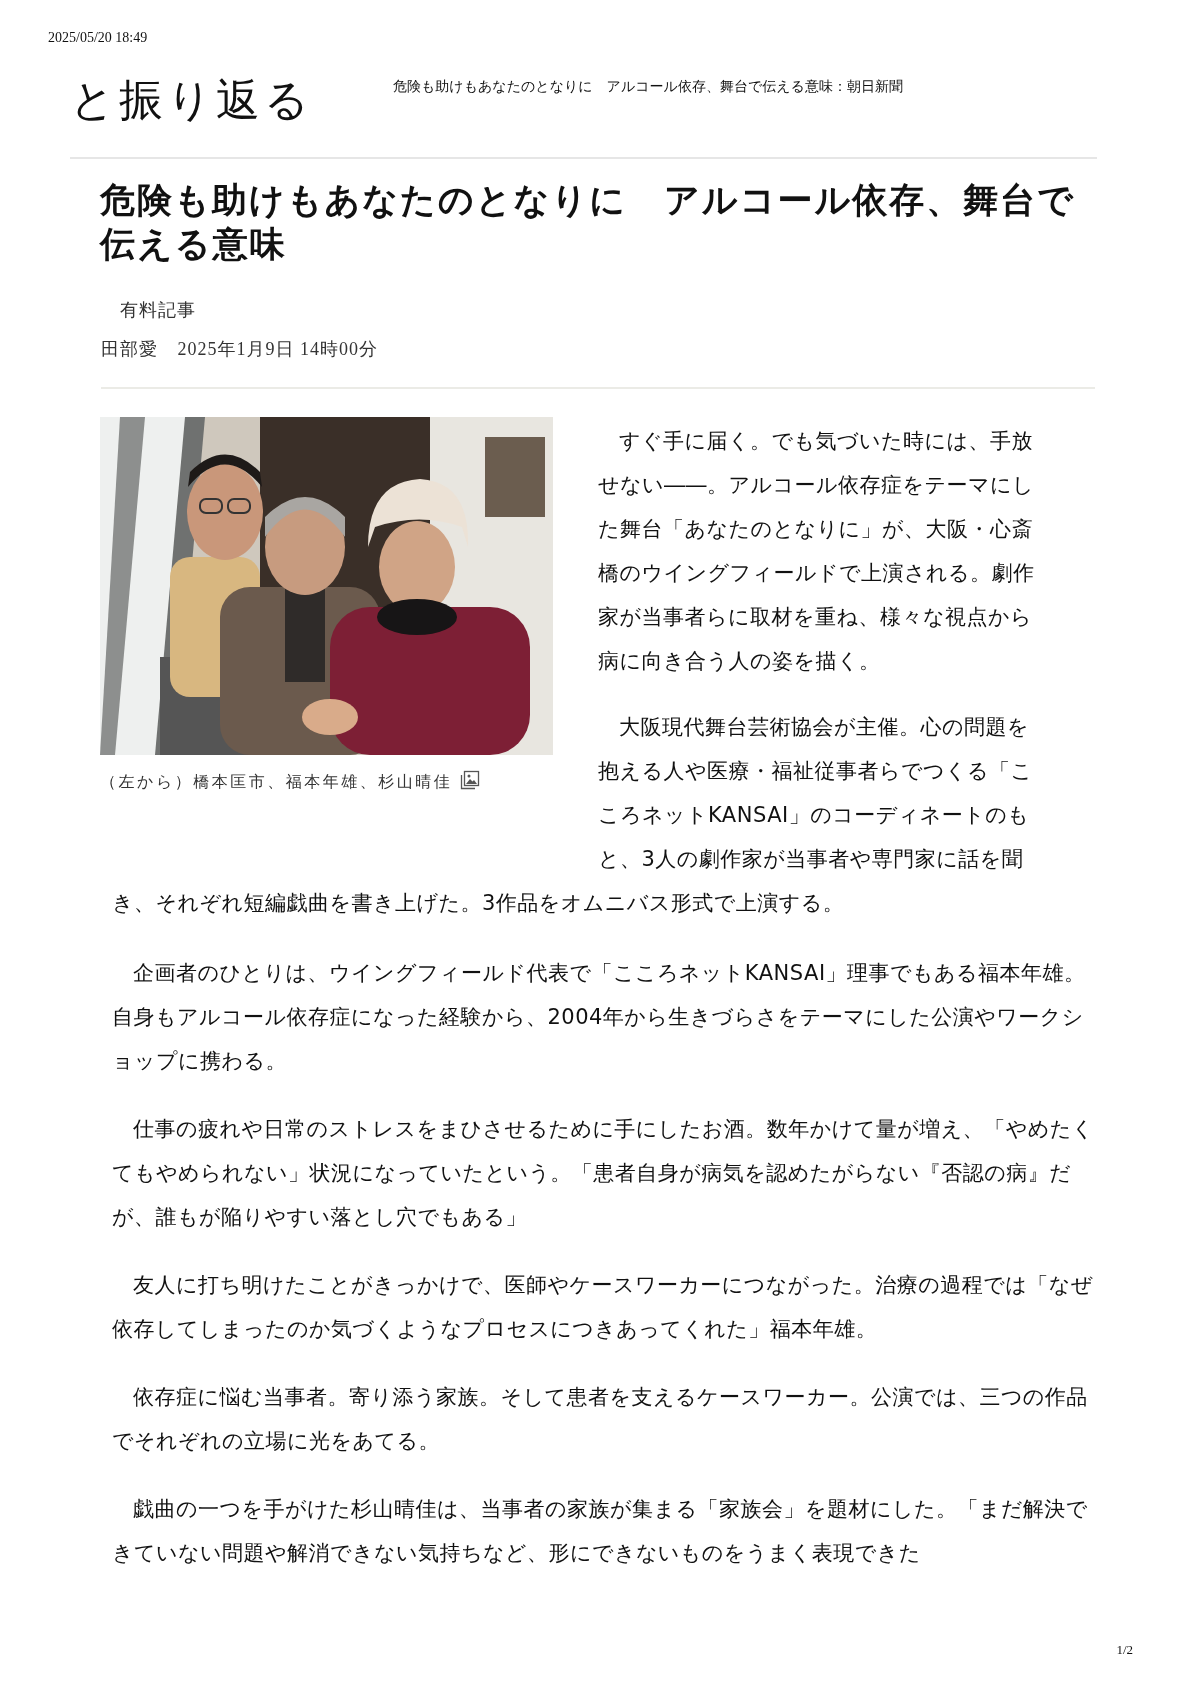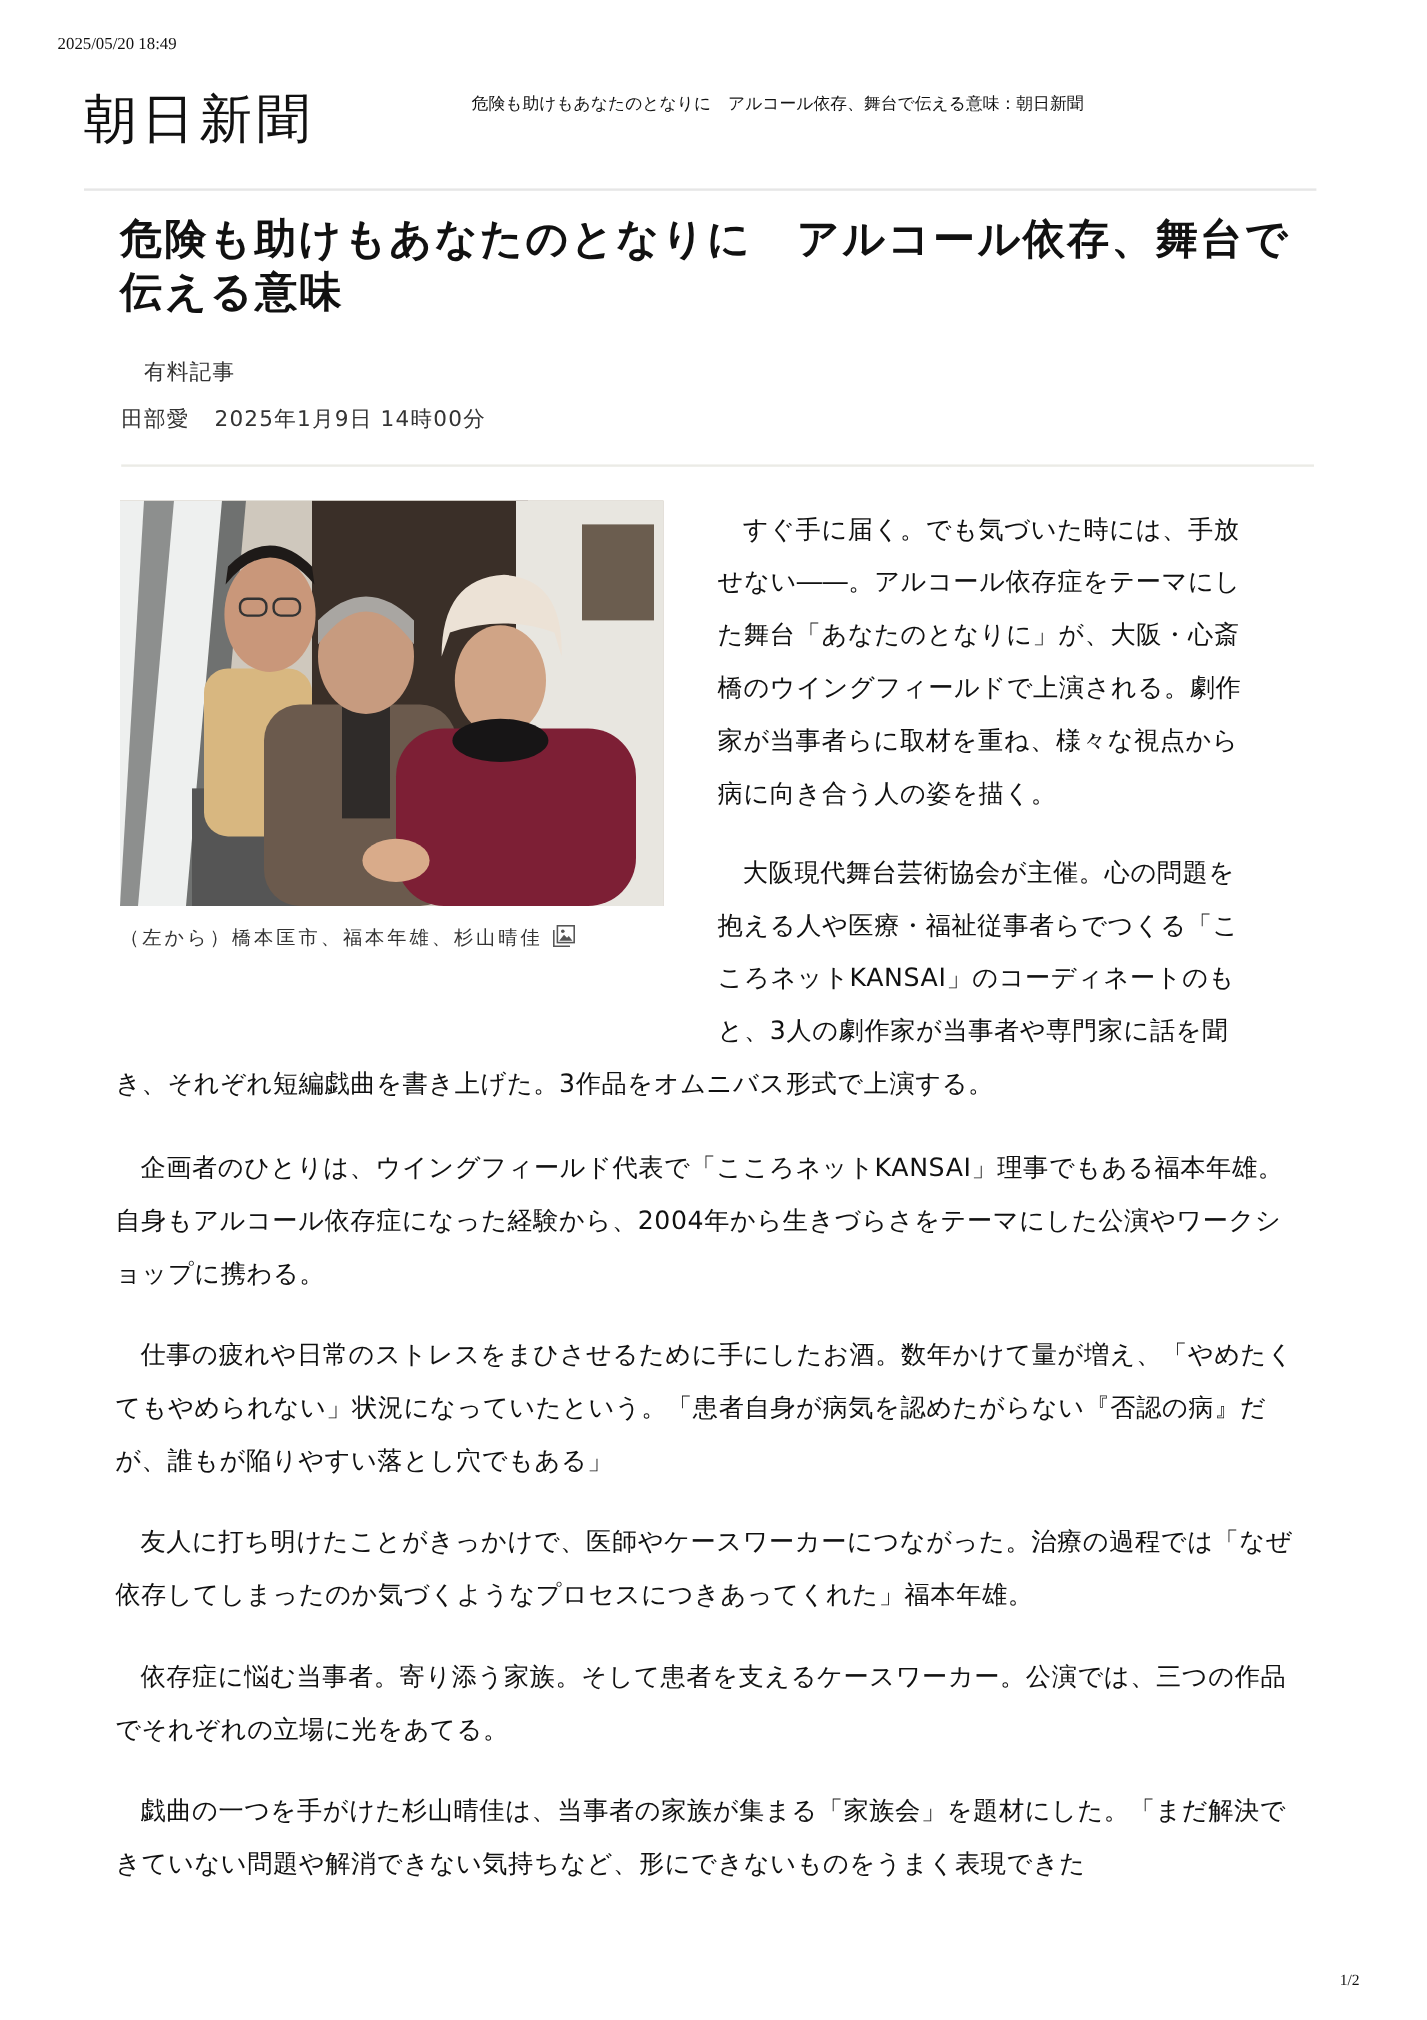--- a/index.html
+++ b/index.html
@@ -29,57 +29,57 @@
 
   .headline {
     position: absolute; top: 178px; left: 100px; width: 990px;
     font-family: "DejaVu Sans", sans-serif; font-weight: bold; font-size: 35px; line-height: 44px;
     letter-spacing: 2px; color: #111; margin: 0;
   }
   .paid-label {
     position: absolute; top: 298px; left: 120px; font-size: 18px; color: #333; letter-spacing: 1px;
   }
   .byline {
-    position: absolute; top: 337px; left: 101px; font-size: 18px; color: #333; letter-spacing: 1px;
+    position: absolute; top: 337px; left: 101px; font-size: 18px; color: #333; letter-spacing: 1px; font-family: Liberation Serif, serif;
   }
   .byline span { margin-right: 14px; }
   .mid-rule { position: absolute; top: 387px; left: 101px; width: 994px; height: 2px; background: #ebebe6; }
 
   .photo {
     position: absolute; top: 417px; left: 100px; width: 453px; height: 338px;
     overflow: hidden; background: #d9d4cc;
   }
   .photo svg { display: block; }
   .caption {
     position: absolute; top: 770px; left: 100px; width: 460px;
     font-size: 16px; color: #333; letter-spacing: 2.5px;
     display: flex; align-items: center;
   }
   .caption .img-icon { margin-left: 8px; display: inline-block; }
 
   .body-text {
-    position: absolute; left: 96px; width: 990px;
+    position: absolute; left: 112px; width: 990px;
     font-size: 21px; line-height: 44px; color: #111; letter-spacing: 0.5px;
   }
   .side-text {
     position: absolute; left: 598px; width: 492px;
     font-size: 21px; line-height: 44px; color: #111; letter-spacing: 0.5px;
   }
   p { margin: 0; }
   .indent { text-indent: 1em; }
 </style>
 </head>
 <body>
 
 <div class="print-header">
   <span class="date">2025/05/20 18:49</span>
   <span class="title">危険も助けもあなたのとなりに　アルコール依存、舞台で伝える意味：朝日新聞</span>
 </div>
 
-<div class="logo">朝日新聞</div>
+<div class="logo">と振り返る</div>
 <div class="top-rule"></div>
 
 <h1 class="headline">危険も助けもあなたのとなりに　アルコール依存、舞台で伝える意味</h1>
 <div class="paid-label">有料記事</div>
 <div class="byline">
   <span>田部愛</span>
   <span>2025年1月9日 14時00分</span>
 </div>
 <div class="mid-rule"></div>
 

